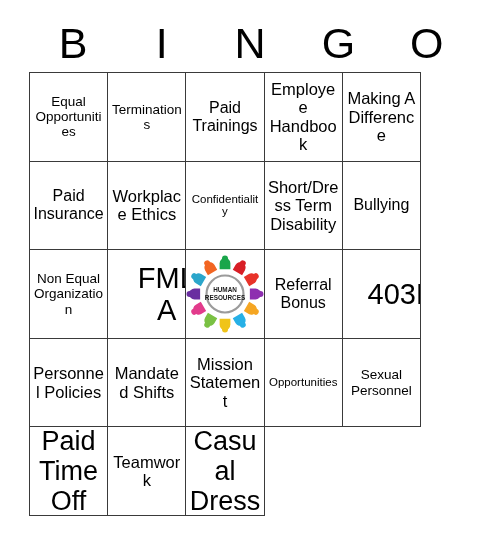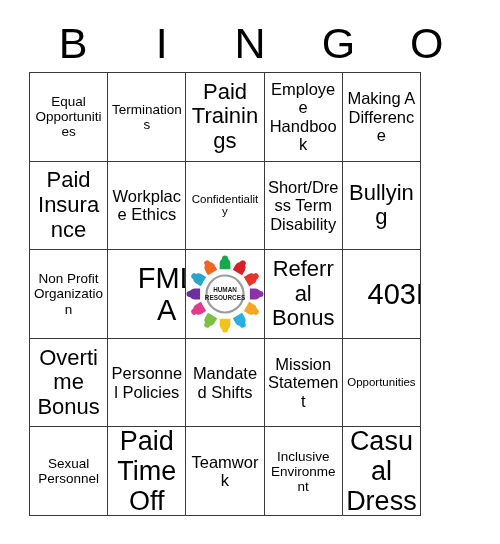--- a/index.html
+++ b/index.html
@@ -72,21 +72,21 @@
     width: 100%;
     line-height: 1.12;
     color: #000000;
     word-wrap: break-word;
     font-family: "Liberation Sans", sans-serif;
   }
   
   .size-xs .cell-text { font-size: 11.5px; }
   .size-sm .cell-text { font-size: 13.5px; }
   .size-md .cell-text { font-size: 16.5px; }
-  .size-lg .cell-text { font-size: 22px; }
+  .size-lg .cell-text { font-size: 16px; }
   .size-xl .cell-text { font-size: 27px; }
   .size-xxl .cell-text { font-size: 29px; margin-left: 40px; }
 
   
   .cell.free-cell { padding: 0; }
   #hr-logo {
     position: relative;
     width: 84px;
     height: 84px;
   }
@@ -135,21 +135,21 @@
       <div class="cell size-xs">
         <span class="cell-text">Confidentiality</span>
       </div>
       <div class="cell size-md">
         <span class="cell-text">Short/Dress Term Disability</span>
       </div>
       <div class="cell size-lg">
         <span class="cell-text">Bullying</span>
       </div>
       <div class="cell size-sm">
-        <span class="cell-text">Non Profit Organization</span>
+        <span class="cell-text">Non Equal Organization</span>
       </div>
       <div class="cell size-xxl">
         <span class="cell-text">FMLA</span>
       </div>
       <div class="cell size-md free-cell">
         <div id="hr-logo">
           <svg viewBox="0 0 100 100">
             <g transform="translate(50.00,13.00) rotate(0.0)">
               <circle cx="0" cy="-5.2" r="3.6" fill="#1aa64b"></circle>
               <path d="M -6.4 7.4 L -6.4 0.6 A 6.4 6.4 0 0 1 6.4 0.6 L 6.4 7.4 Z" fill="#1aa64b"></path>
@@ -203,23 +203,20 @@
             <text x="50" y="57.5" text-anchor="middle" font-size="7.6" class="logo-caption-l2">RESOURCES</text>
           </svg>
         </div>
       </div>
       <div class="cell size-lg">
         <span class="cell-text">Referral Bonus</span>
       </div>
       <div class="cell size-xxl">
         <span class="cell-text">403B</span>
       </div>
-      <div class="cell size-lg">
-        <span class="cell-text">Overtime Bonus</span>
-      </div>
       <div class="cell size-md">
         <span class="cell-text">Personnel Policies</span>
       </div>
       <div class="cell size-md">
         <span class="cell-text">Mandated Shifts</span>
       </div>
       <div class="cell size-md">
         <span class="cell-text">Mission Statement</span>
       </div>
       <div class="cell size-xs">
@@ -227,21 +224,18 @@
       </div>
       <div class="cell size-sm">
         <span class="cell-text">Sexual Personnel</span>
       </div>
       <div class="cell size-xl">
         <span class="cell-text">Paid Time Off</span>
       </div>
       <div class="cell size-md">
         <span class="cell-text">Teamwork</span>
       </div>
-      <div class="cell size-sm">
-        <span class="cell-text">Inclusive Environment</span>
-      </div>
       <div class="cell size-xl">
         <span class="cell-text">Casual Dress</span>
       </div>
     </div>
 
 </div>
 
 </body></html>

